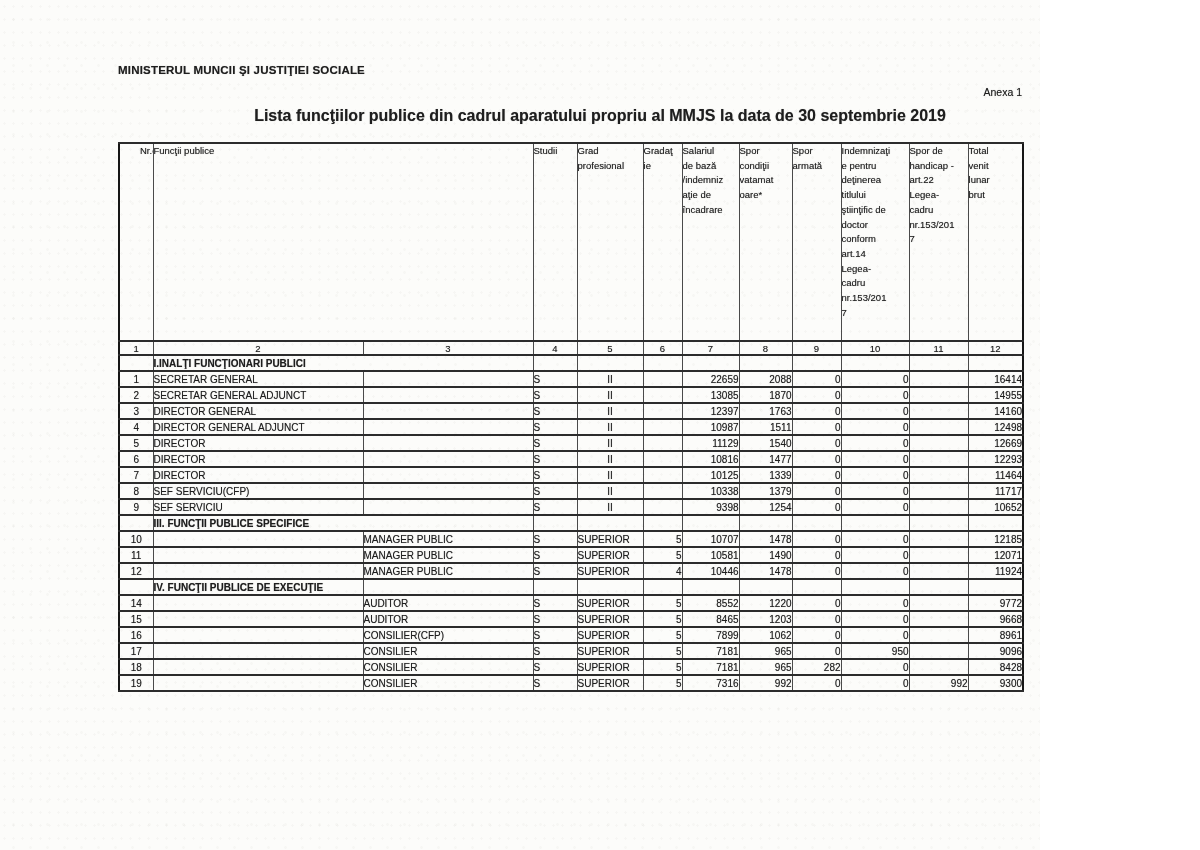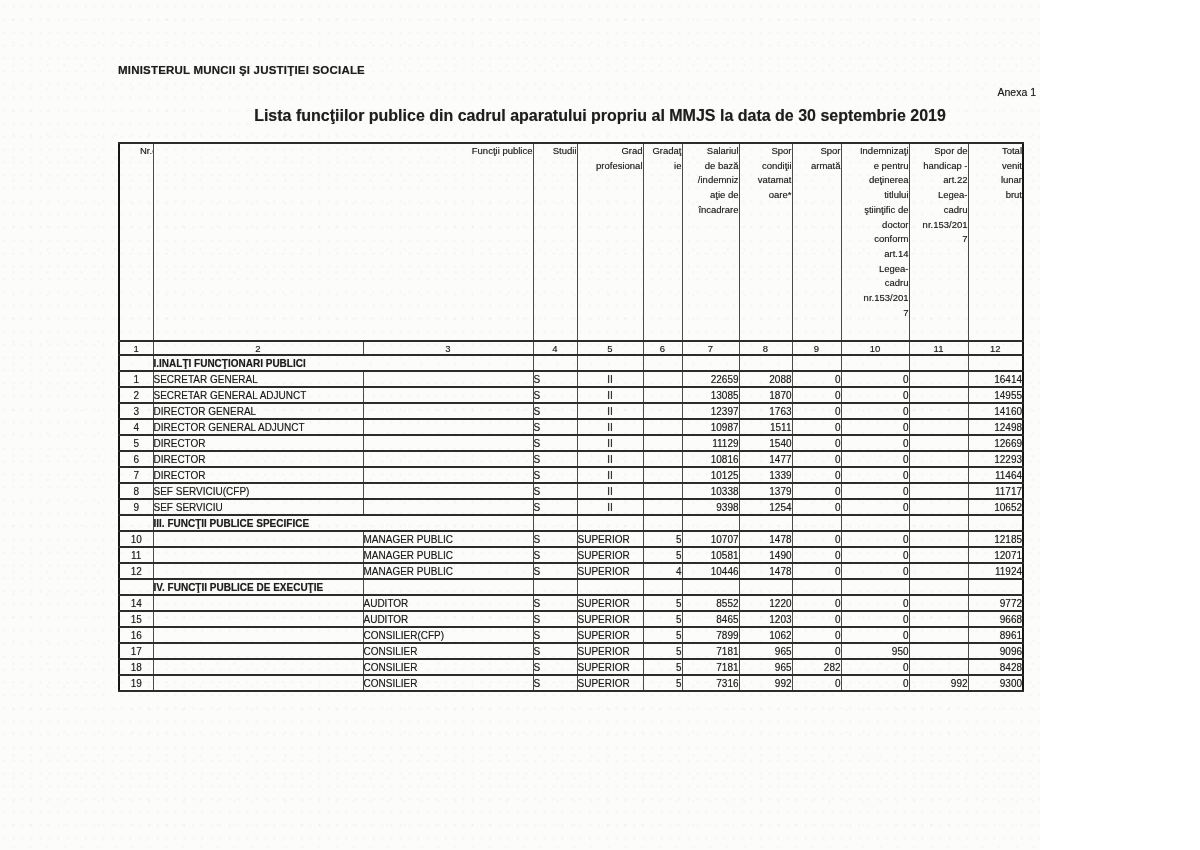--- a/index.html
+++ b/index.html
@@ -28,21 +28,21 @@
   }
   .doc-ministry {
     position: absolute;
     left: 118px; top: 64px;
     font-size: 11.5px;
     font-weight: bold;
     letter-spacing: 0.2px;
   }
   .doc-annex {
     position: absolute;
-    left: 132px; top: 86px; width: 904px;
+    left: 118px; top: 86px; width: 904px;
     text-align: right;
     font-size: 10.5px;
   }
   .doc-title {
     position: absolute;
     left: 150px; top: 107px; width: 900px;
     text-align: center;
     font-size: 16px;
     font-weight: bold;
   }
@@ -60,21 +60,21 @@
     border-right: 1px solid #4a4a4a;
     border-top: 2px solid #2c2c2c;
     border-bottom: 2px solid #2c2c2c;
     padding: 0;
     overflow: hidden;
   }
   thead th {
     height: 198px;
     vertical-align: top;
     font-weight: normal;
-    text-align: right;
+    text-align: left;
     white-space: pre-line;
     line-height: 1.55;
     padding-top: 3px;
   }
   thead th.h-nr { text-align: left; padding-left: 20px; }
   tr.colnums td {
     height: 14px;
     text-align: center;
     font-size: 9.5px;
   }

